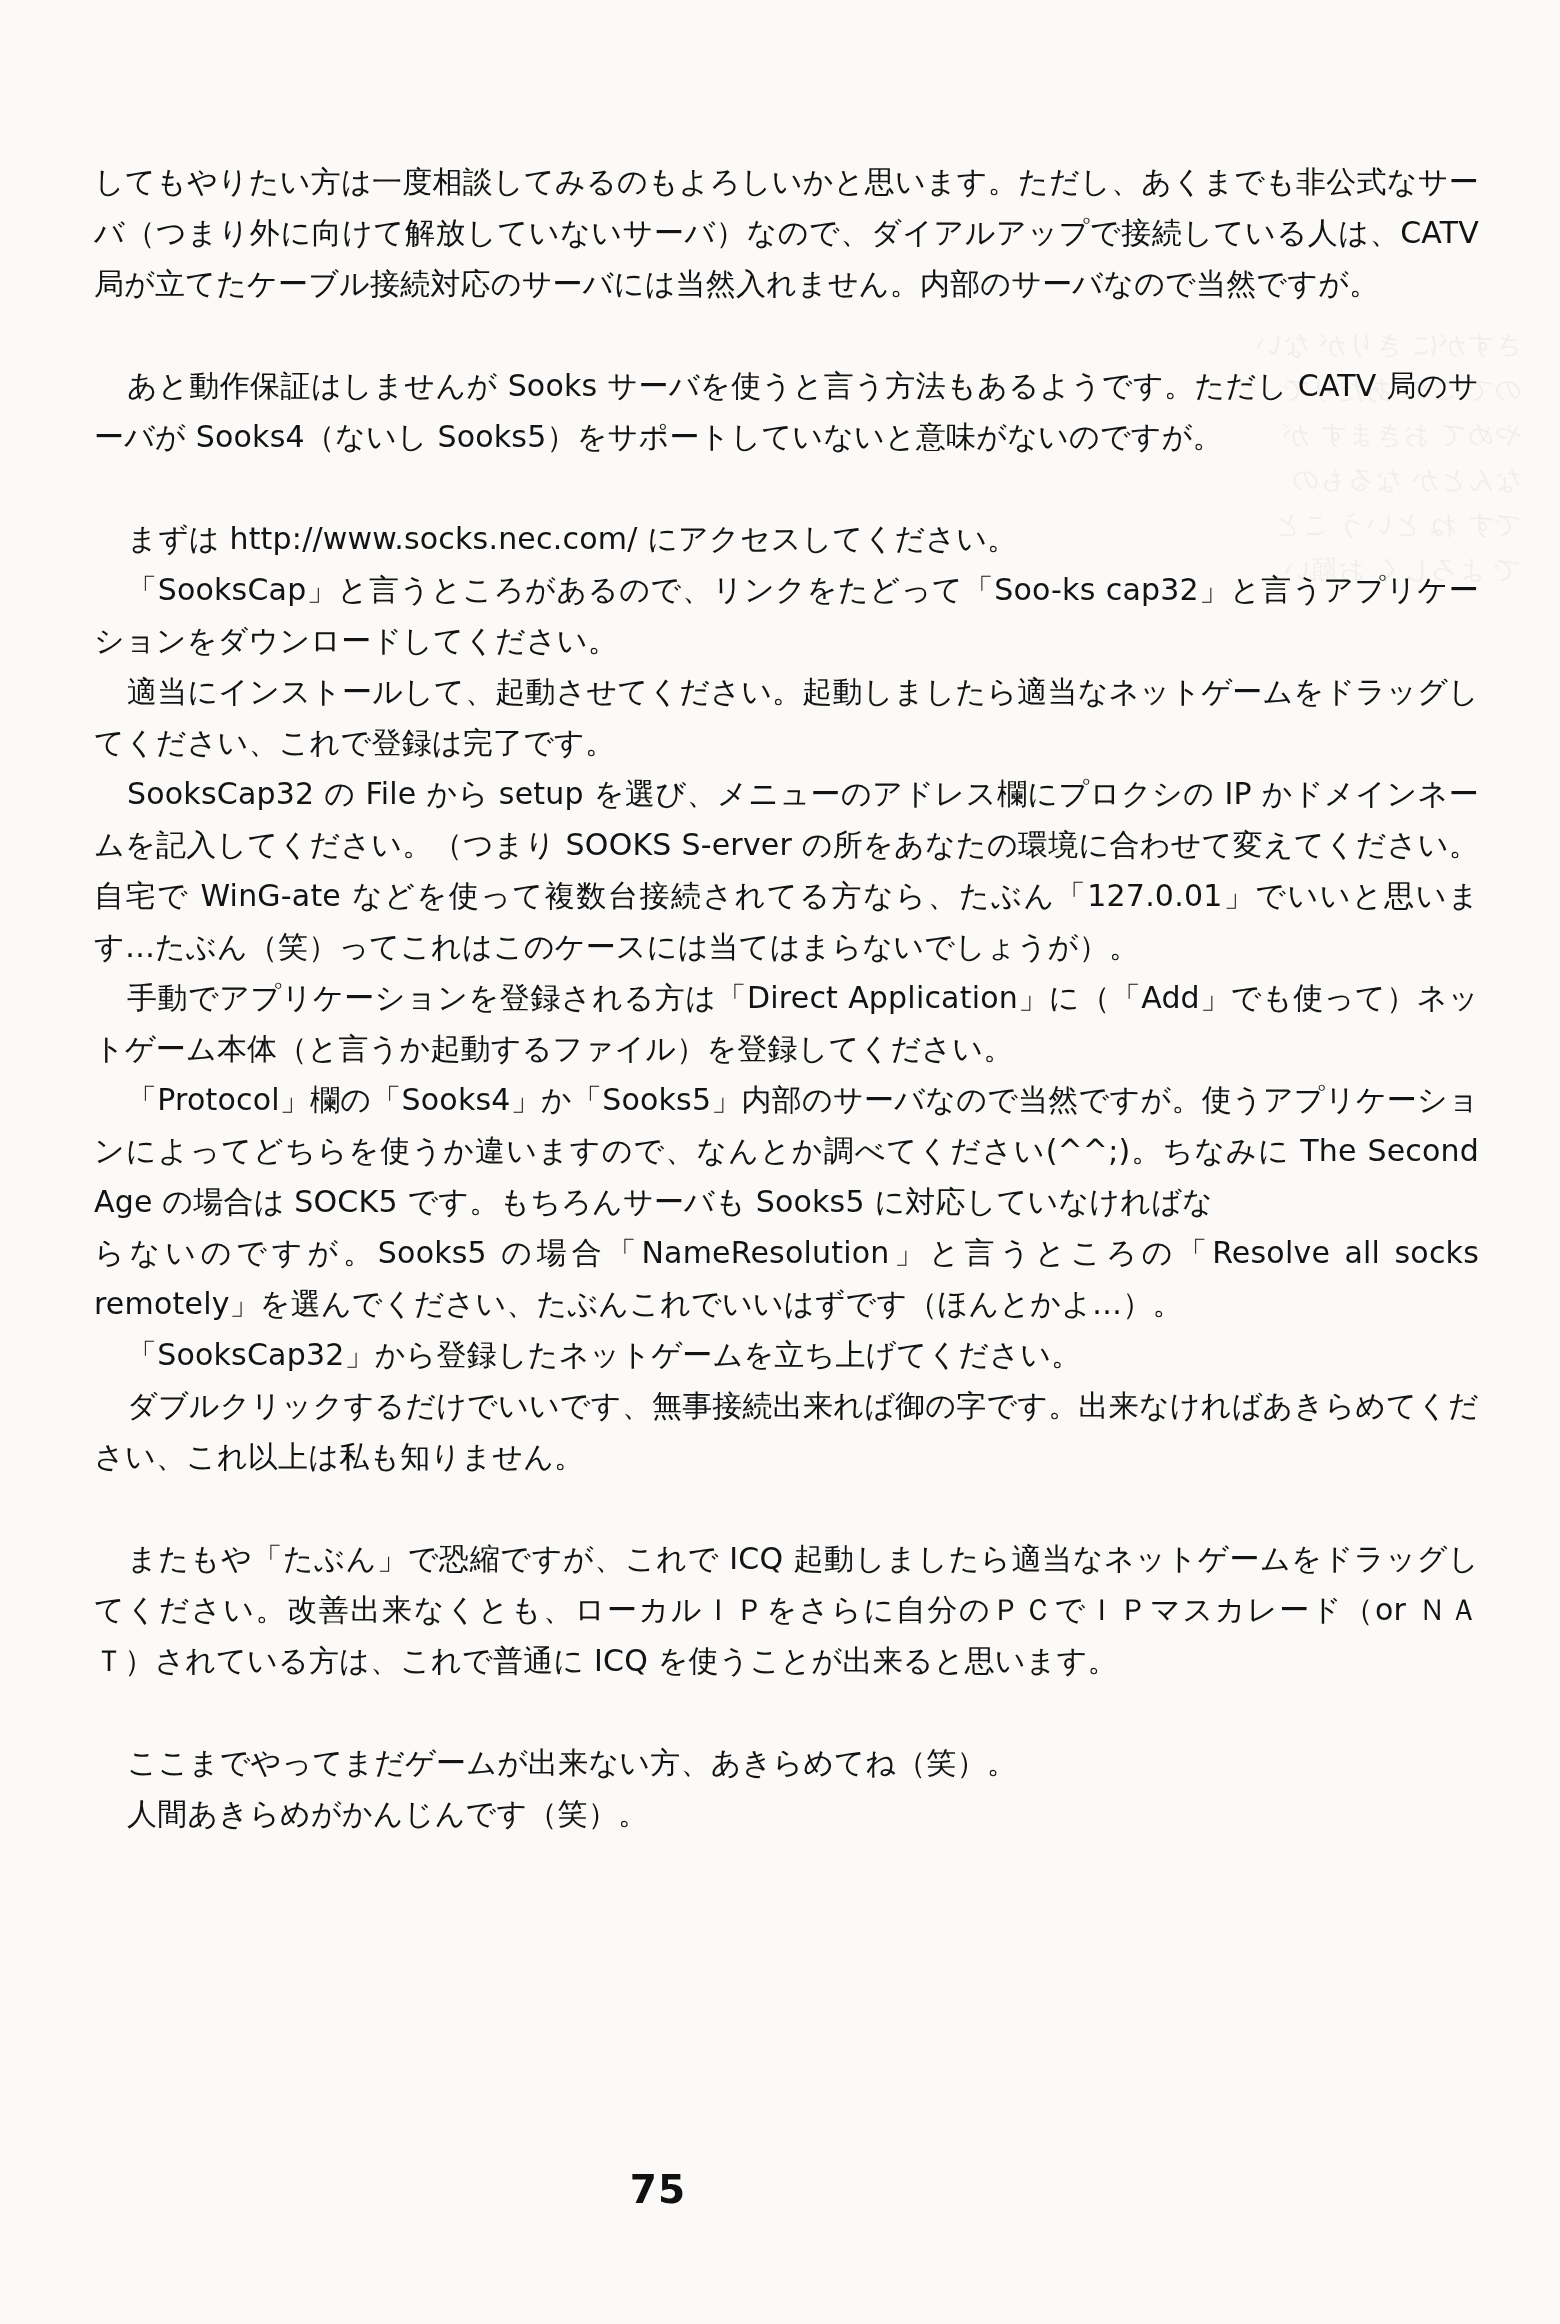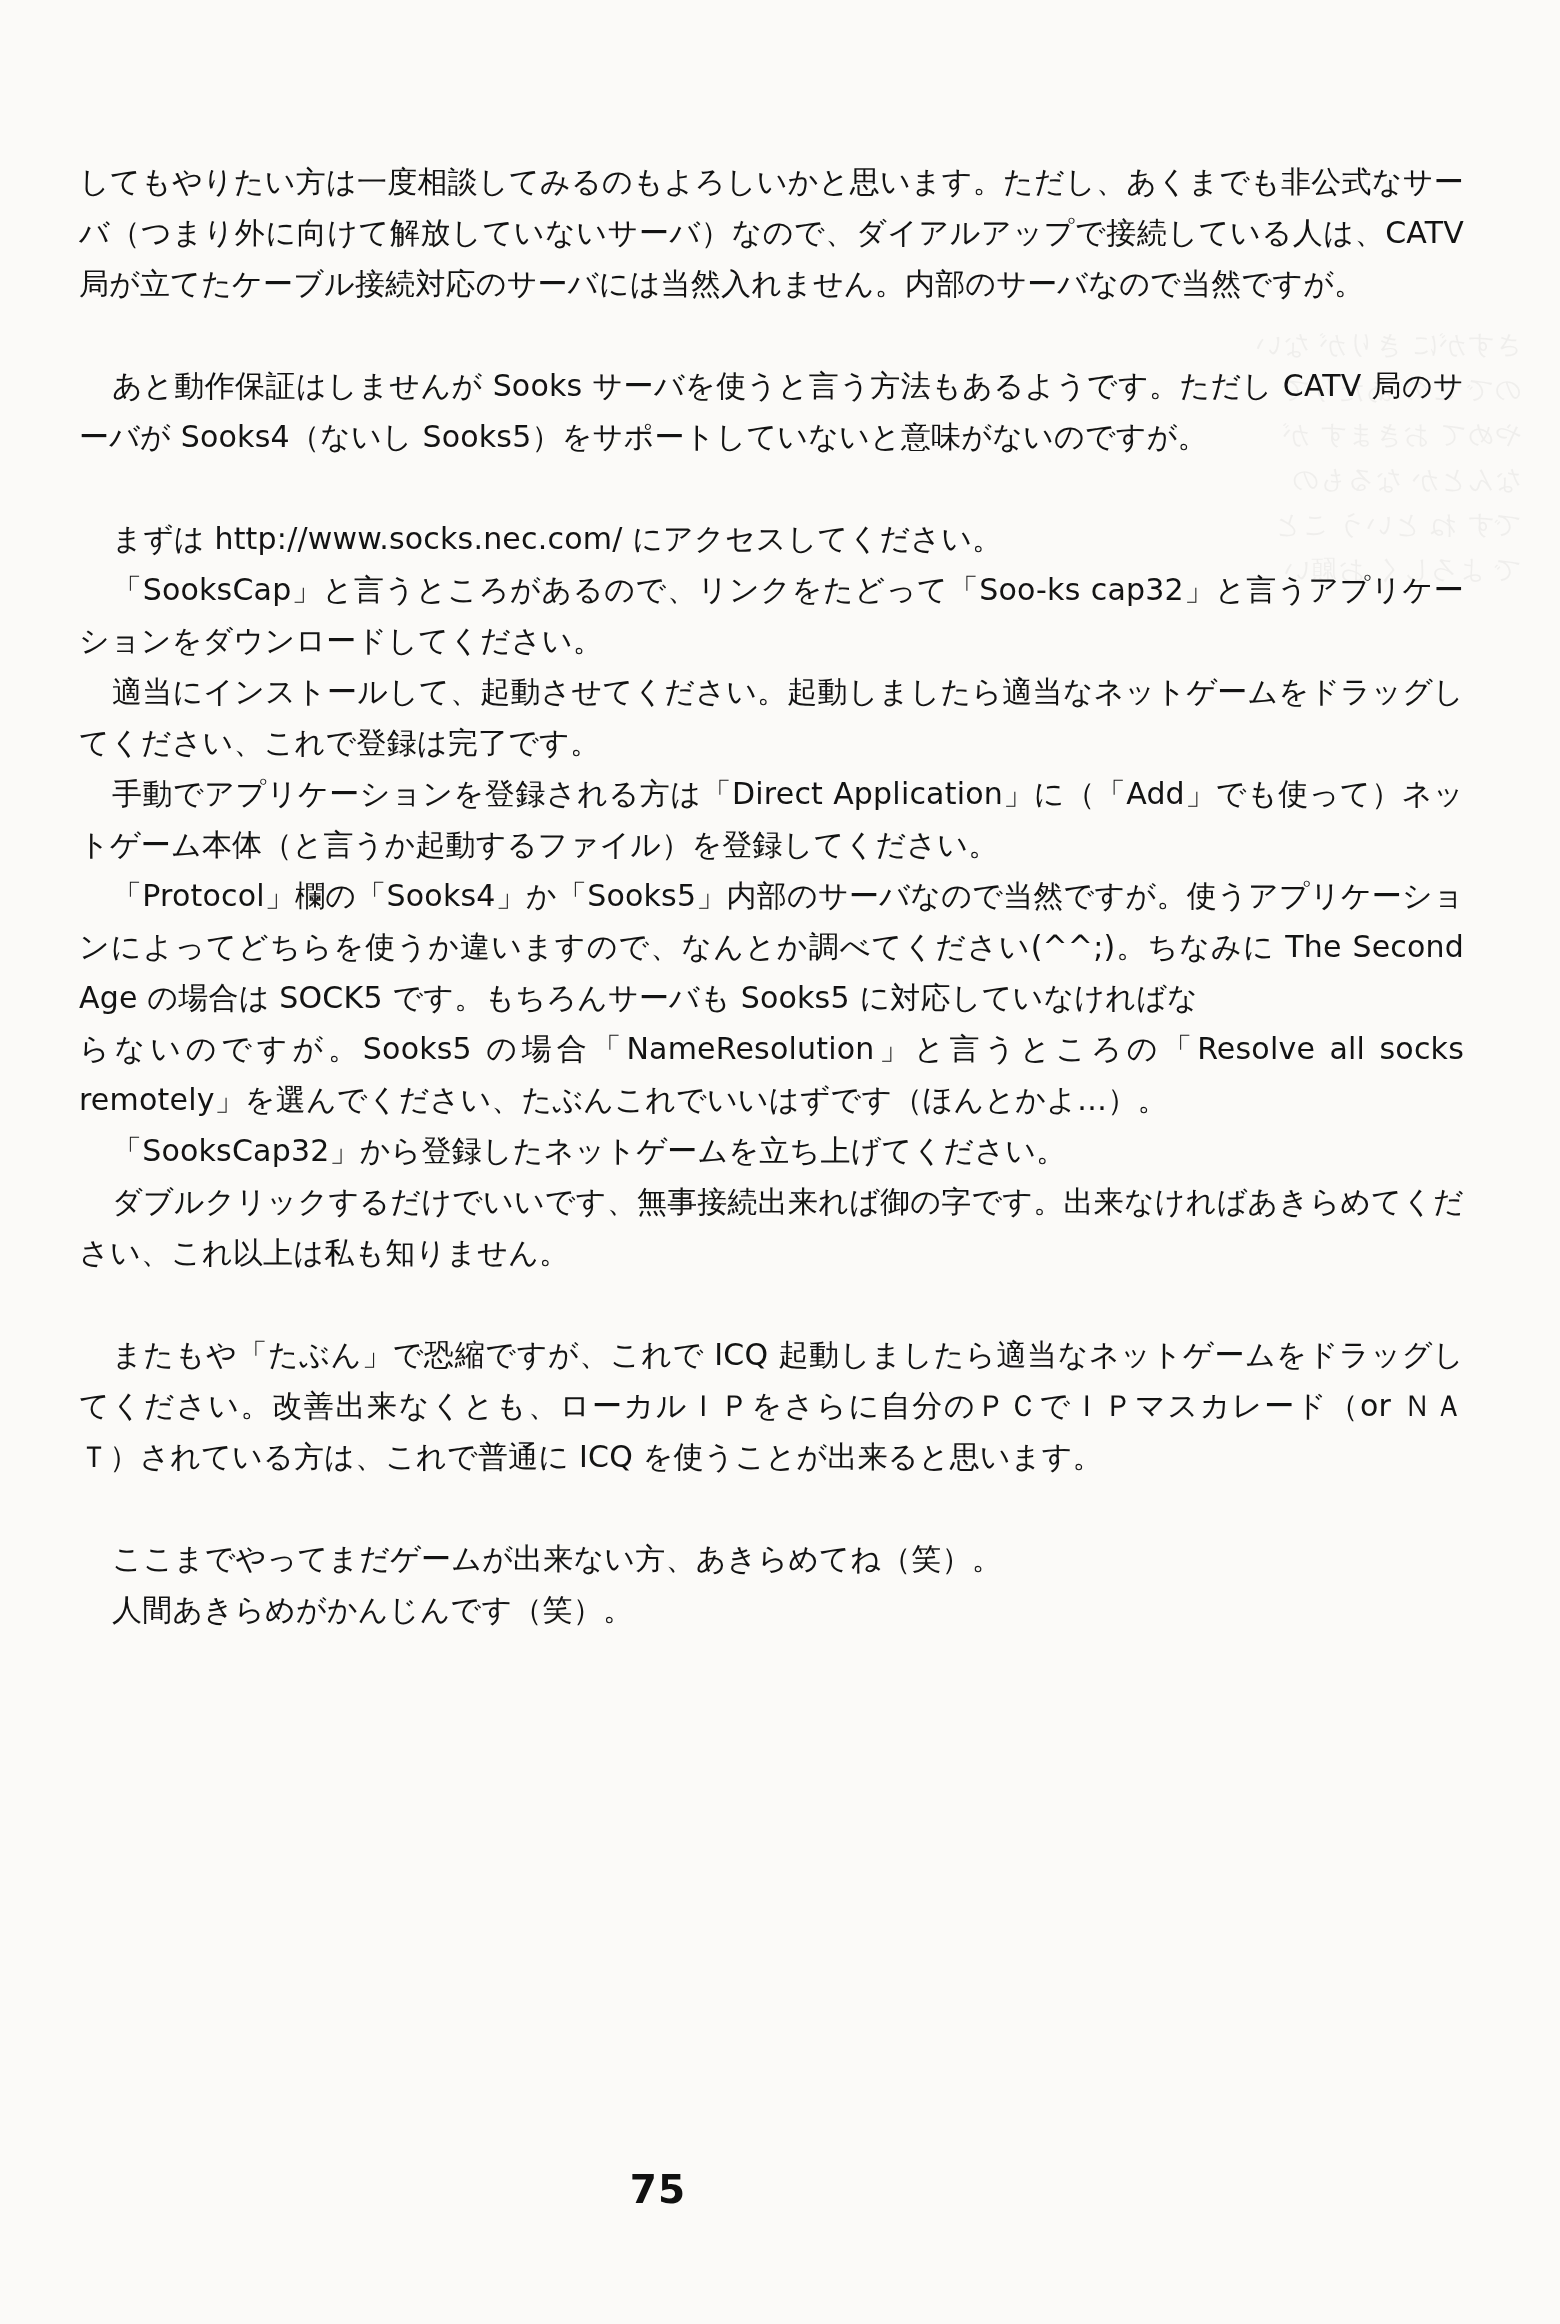--- a/index.html
+++ b/index.html
@@ -35,21 +35,21 @@
     font-size: 26px;
     line-height: 45px;
     letter-spacing: 1px;
     transform: scaleX(-1);
     pointer-events: none;
     white-space: pre-wrap;
     font-family: "DejaVu Sans", sans-serif;
   }
   .content {
     position: absolute;
-    left: 79px;
+    left: 94px;
     top: 156px;
     width: 1385px;
   }
   p {
     margin: 0;
     font-size: 30px;
     line-height: 51px;
     letter-spacing: 0.2px;
     text-align: justify;
     text-justify: inter-character;
@@ -90,20 +90,21 @@
 
     <p>してもやりたい方は一度相談してみるのもよろしいかと思います。ただし、あくまでも非公式なサーバ（つまり外に向けて解放していないサーバ）なので、ダイアルアップで接続している人は、CATV 局が立てたケーブル接続対応のサーバには当然入れません。内部のサーバなので当然ですが。</p>
     <div class="gap-lg"></div>
 
     <p class="indent">あと動作保証はしませんが Sooks サーバを使うと言う方法もあるようです。ただし CATV 局のサーバが Sooks4（ないし Sooks5）をサポートしていないと意味がないのですが。</p>
     <div class="gap-lg"></div>
 
     <p class="indent">まずは http://www.socks.nec.com/ にアクセスしてください。</p>
     <p class="indent">「SooksCap」と言うところがあるので、リンクをたどって「Soo-ks cap32」と言うアプリケーションをダウンロードしてください。</p>
     <p class="indent">適当にインストールして、起動させてください。起動しましたら適当なネットゲームをドラッグしてください、これで登録は完了です。</p>
+    <p class="indent">SooksCap32 の File から setup を選び、メニューのアドレス欄にプロクシの IP かドメインネームを記入してください。（つまり SOOKS S-erver の所をあなたの環境に合わせて変えてください。自宅で WinG-ate などを使って複数台接続されてる方なら、たぶん「127.0.01」でいいと思います…たぶん（笑）ってこれはこのケースには当てはまらないでしょうが）。</p>
     <p class="indent">手動でアプリケーションを登録される方は「Direct Application」に（「Add」でも使って）ネットゲーム本体（と言うか起動するファイル）を登録してください。</p>
     <p class="indent">「Protocol」欄の「Sooks4」か「Sooks5」内部のサーバなので当然ですが。使うアプリケーションによってどちらを使うか違いますので、なんとか調べてください(^^;)。ちなみに The Second Age の場合は SOCK5 です。もちろんサーバも Sooks5 に対応していなければな</p>
     <p>らないのですが。Sooks5 の場合「NameResolution」と言うところの「Resolve all socks remotely」を選んでください、たぶんこれでいいはずです（ほんとかよ…）。</p>
     <p class="indent">「SooksCap32」から登録したネットゲームを立ち上げてください。</p>
     <p class="indent">ダブルクリックするだけでいいです、無事接続出来れば御の字です。出来なければあきらめてください、これ以上は私も知りません。</p>
 
     <div class="gap-lg"></div>
 
     <p class="indent">またもや「たぶん」で恐縮ですが、これで ICQ 起動しましたら適当なネットゲームをドラッグしてください。改善出来なくとも、ローカルＩＰをさらに自分のＰＣでＩＰマスカレード（or ＮＡＴ）されている方は、これで普通に ICQ を使うことが出来ると思います。</p>
 

